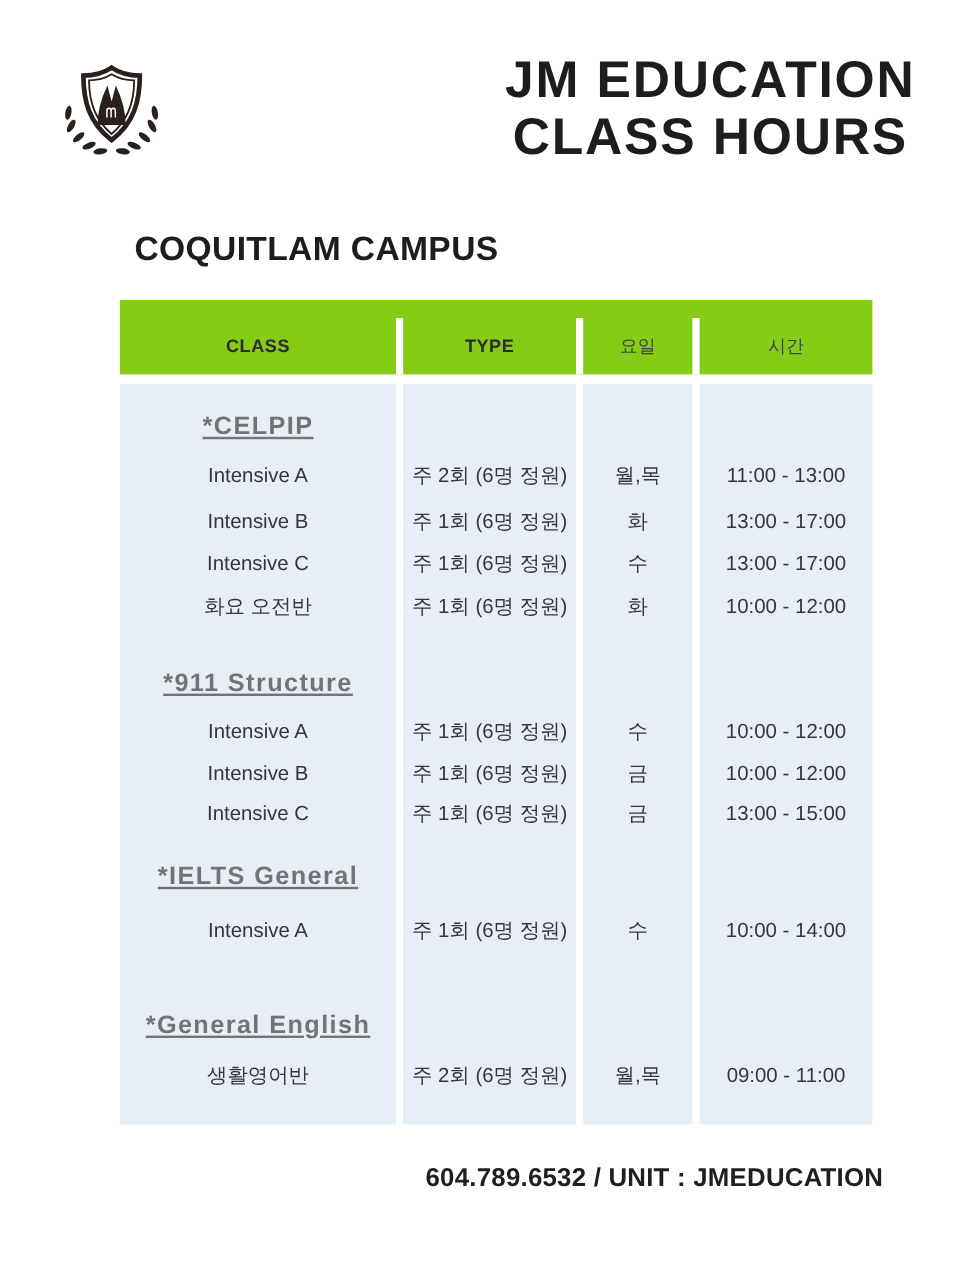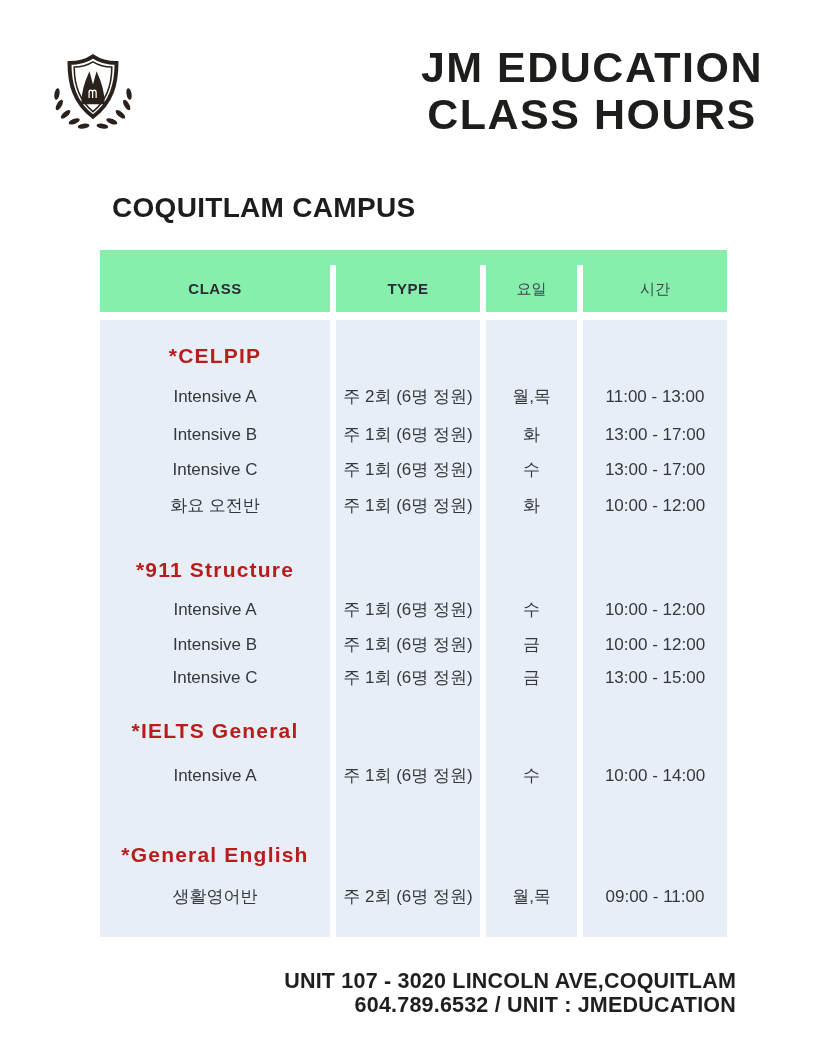--- a/index.html
+++ b/index.html
@@ -11,37 +11,37 @@
   .logo{position:absolute;left:46px;top:42px;width:94px;height:104px;}
   .title{
     position:absolute;top:44px;right:53px;text-align:center;
     font-size:43px;font-weight:bold;line-height:47px;letter-spacing:1.5px;color:#1d1d1b;
   }
   .campus{
     position:absolute;left:102px;top:192px;
     font-size:28px;font-weight:bold;letter-spacing:.3px;color:#1d1d1b;margin-left:10px;
   }
   
-  .thead{position:absolute;left:100px;top:250px;width:627px;height:62px;background:#86efac;}
+  .thead{position:absolute;left:100px;top:250px;width:627px;height:62px;background:#84cc16;}
   .tbody{position:absolute;left:100px;top:320px;width:627px;height:617px;background:#e8eef6;}
   .vbar{position:absolute;width:6px;background:#ffffff;}
   .thead .vbar{top:15px;height:47px;}
   .tbody .vbar{top:0;height:617px;}
   .vbar.b1{left:230px;} .vbar.b2{left:380px;} .vbar.b3{left:477px;}
   .trow{
     position:absolute;left:0;width:627px;display:grid;
     grid-template-columns:230px 144px 91px 144px;column-gap:6px;
   }
   .trow > div{text-align:center;white-space:nowrap;overflow:visible;}
   .hrow{top:15px;height:47px;}
   .hrow > div{line-height:47px;font-size:15px;}
   .hcell-en{font-weight:bold;color:#2b2c34;letter-spacing:.5px;}
   .hcell-kr{color:#41434b;font-size:15.5px;}
   .sec-title{height:30px;line-height:30px;font-size:21px;font-weight:bold;
-             letter-spacing:1.2px;color:#b91c1c;}
+             letter-spacing:1.2px;color:#737373;text-decoration:underline;}
   .drow{height:28px;}
   .drow > div{line-height:28px;font-size:17px;color:#35363e;text-align:center;}
   
   .footer{
     position:absolute;top:970px;right:80px;text-align:right;
     font-size:21.5px;font-weight:bold;line-height:23.5px;letter-spacing:.2px;color:#1f1f1d;
   }
 </style>
 </head>
 <body>
@@ -168,17 +168,16 @@
     </div>
     <div class="trow drow" style="top:563px">
       <div>생활영어반</div>
       <div>주 2회 (6명 정원)</div>
       <div>월,목</div>
       <div>09:00 - 11:00</div>
     </div>
   </div>
 
   <div class="footer">
-    <div>UNIT 107 - 3020 LINCOLN AVE,COQUITLAM</div>
     <div>604.789.6532 / UNIT : JMEDUCATION</div>
   </div>
 
 </div>
 
 </body></html>

